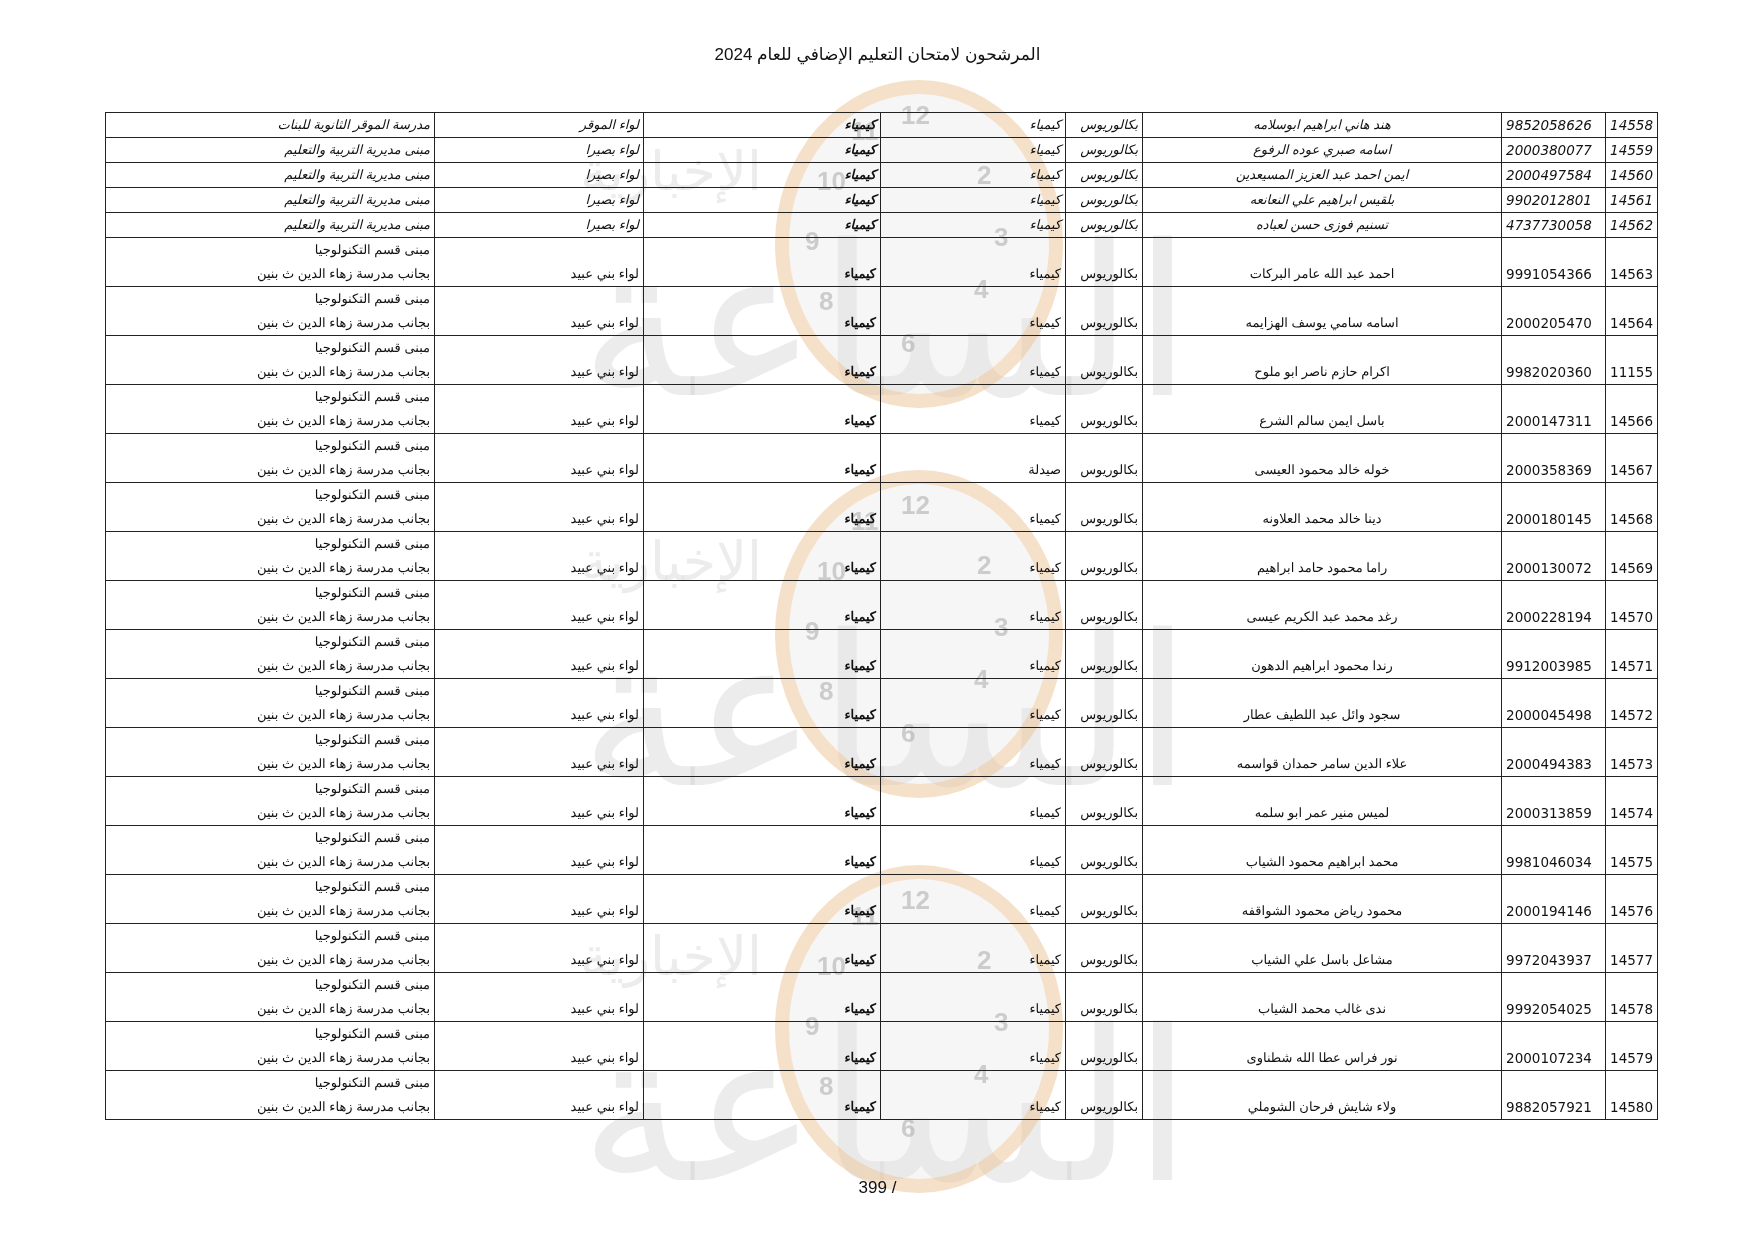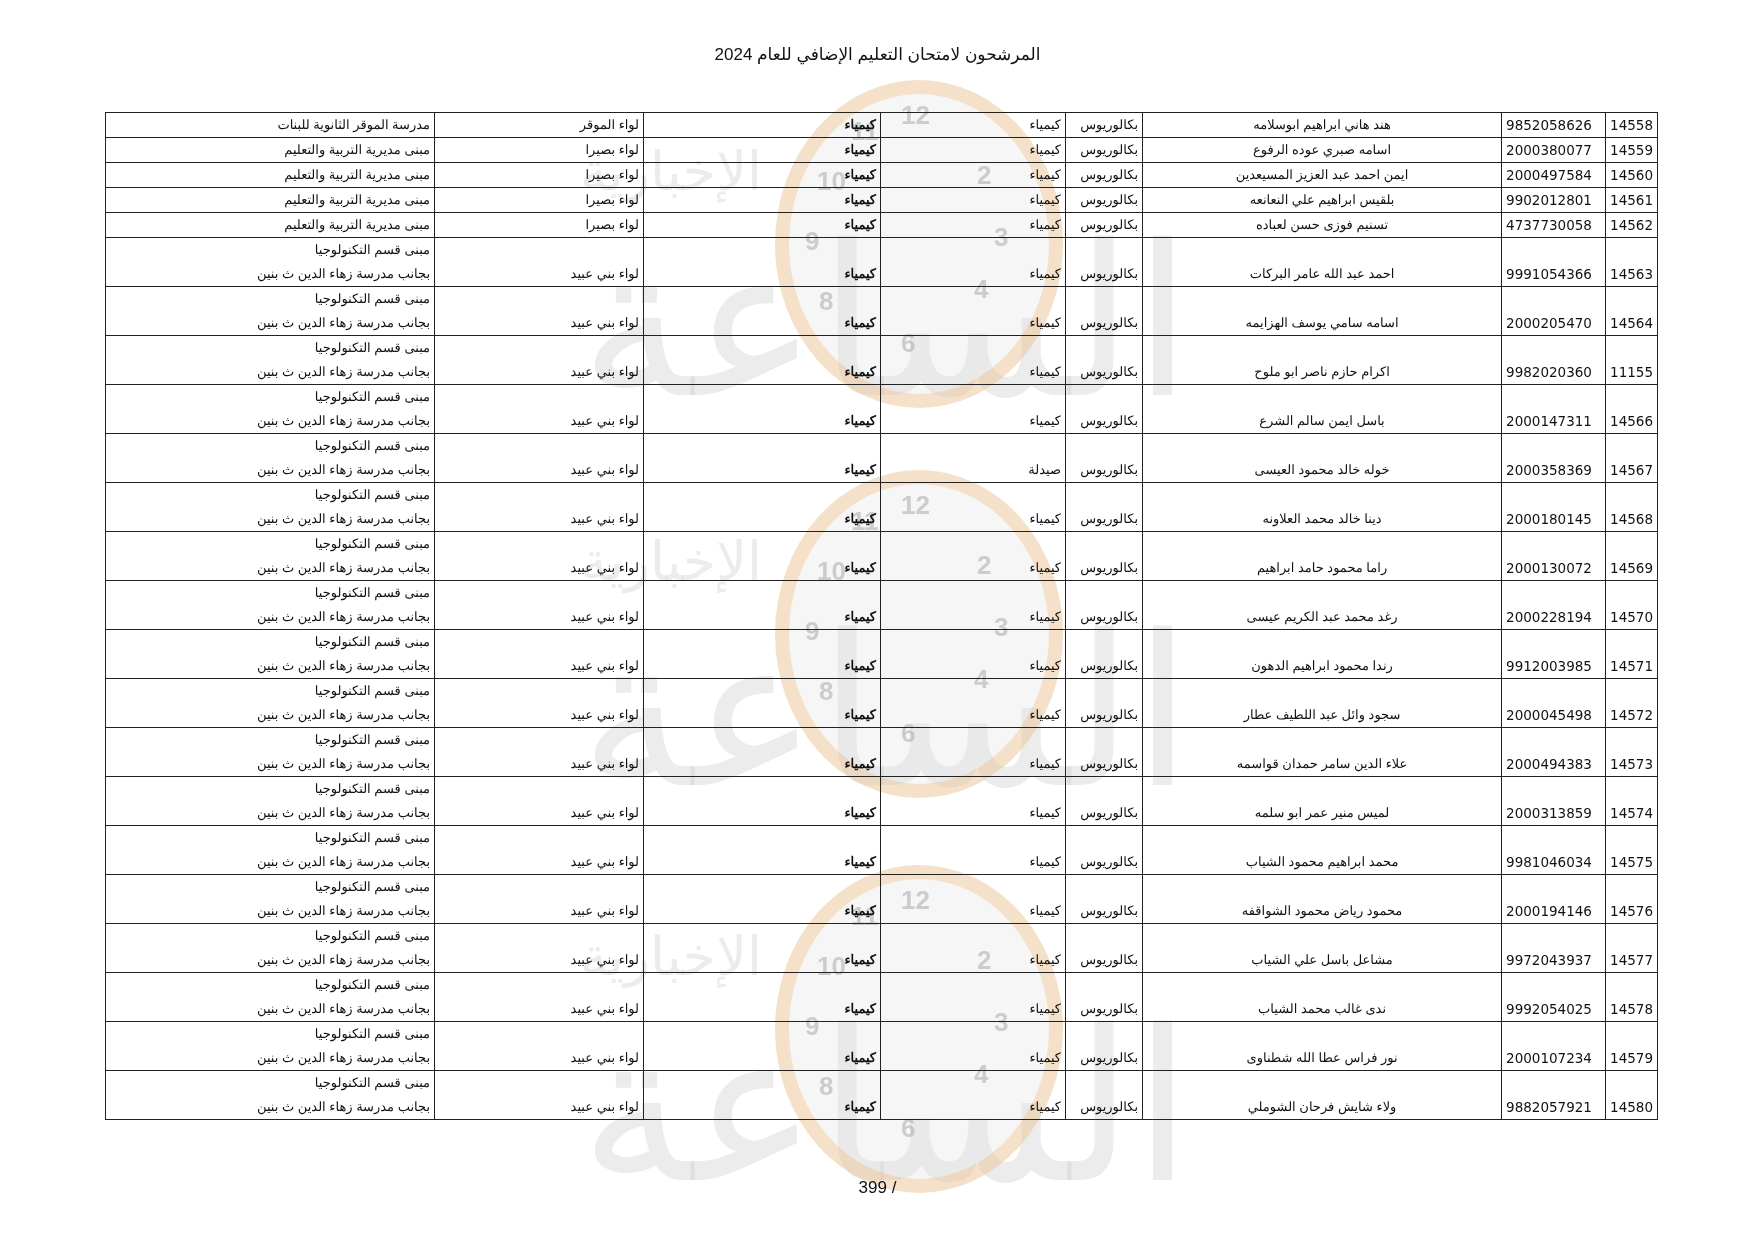--- a/index.html
+++ b/index.html
@@ -15,21 +15,21 @@
   td.c-seq { width:40px; }
   td.c-id { width:95px; border-left:none;margin-top:48px; }
   td.c-name { width:350px; text-align:center; }
   td.c-deg { width:68px; text-align:right; }
   td.c-maj { width:176px; text-align:right; }
   td.c-subj { width:228px; text-align:right; font-weight:bold; border-left:none; }
   td.c-dir { width:200px; text-align:right; }
   td.c-loc { text-align:right; }
   td.c-loc .l { display:block; line-height:24px; }
   tr.tall td { height:48px; }
-  tr.short td { height:24px; }
+  tr.short td { height:24px;font-style:italic; }
   .page-num { position:absolute; top:1178px; left:0; width:1755px; text-align:center; font-size:17px; }
 </style>
 </head>
 <body>
 
 <div class="title">المرشحون لامتحان التعليم الإضافي للعام 2024</div>
 
 <div class="watermark" style="left:560px;top:60px;width:600px;height:440px;">
   <div class="wm-text" style="left:20px;top:140px;font-size:210px;">الساعة</div>
   <div class="wm-text" style="left:20px;top:80px;font-size:54px;">الإخبارية</div>

